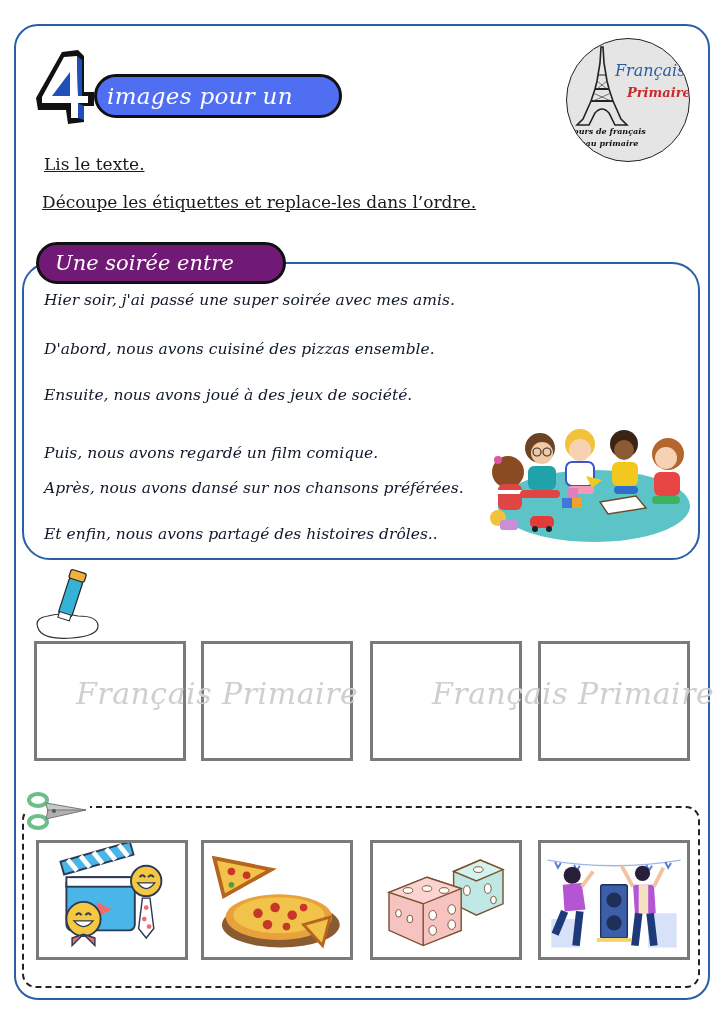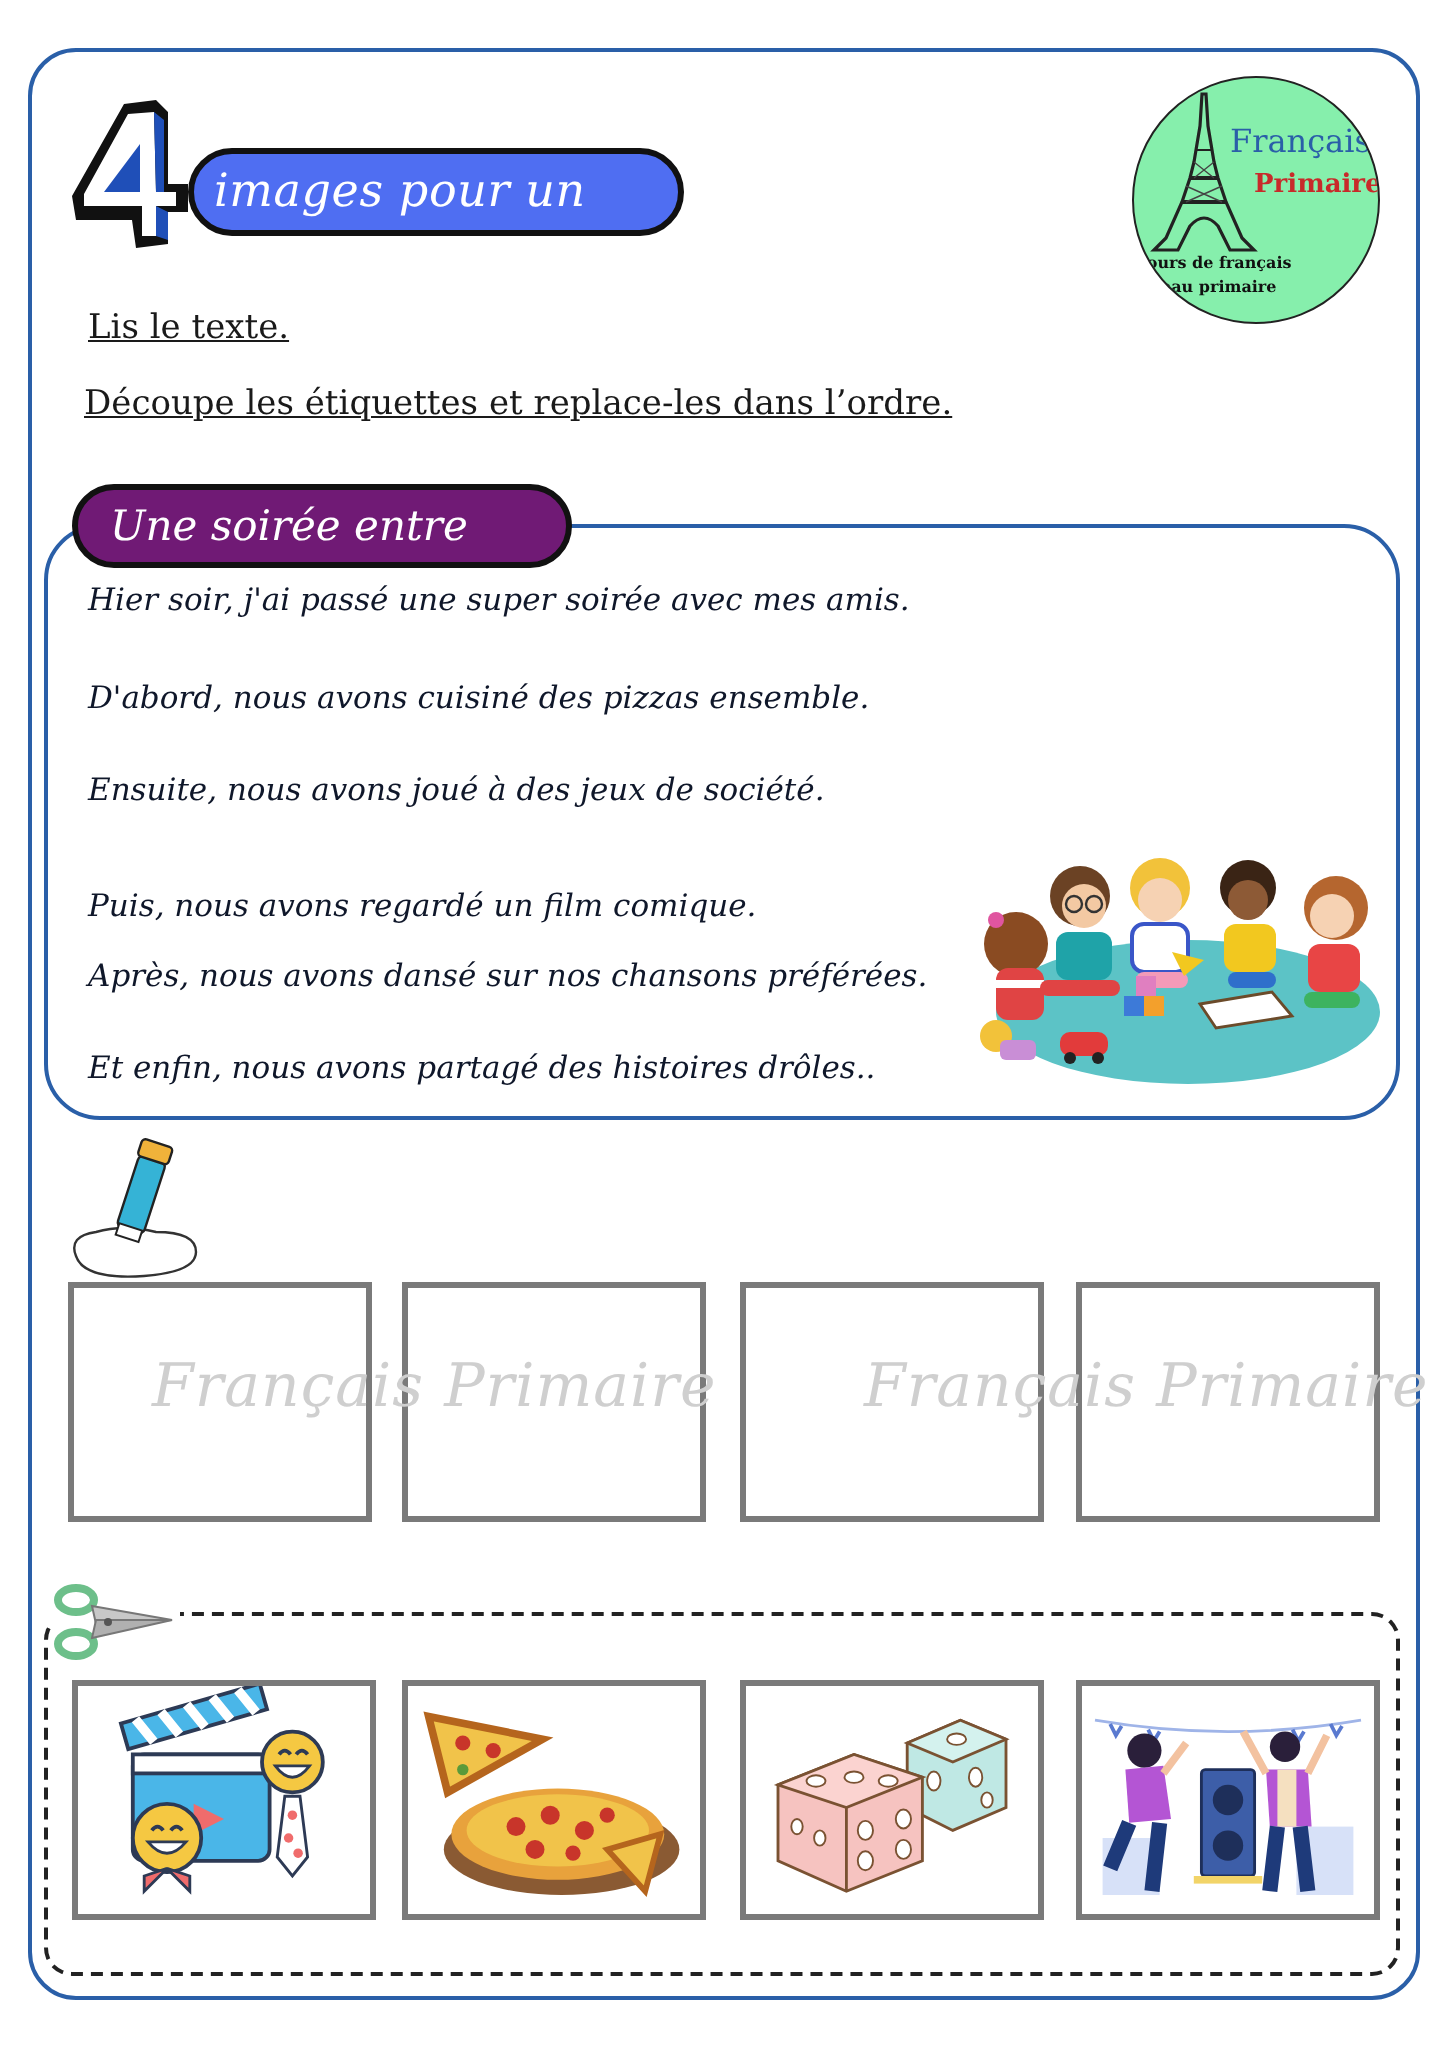--- a/index.html
+++ b/index.html
@@ -19,21 +19,21 @@
   .title-pill {
     position: absolute; left: 68px; top: 26px; width: 248px; height: 44px;
     background: #4f6ef2; border: 3px solid #111; border-radius: 22px;
     color: #fff; font-family: "DejaVu Serif", serif; font-style: italic;
     font-size: 23px; line-height: 38px; padding-left: 10px; letter-spacing: 0.3px;
   }
 
   
   .logo {
     position: absolute; left: 566px; top: 38px; width: 124px; height: 124px;
-    border: 1.5px solid #222; border-radius: 50%; background: #86efac; overflow: hidden;
+    border: 1.5px solid #222; border-radius: 50%; background: #e5e5e5; overflow: hidden; font-style: italic;
   }
   .logo .tower { position: absolute; left: 6px; top: 6px; width: 56px; height: 84px; }
   .logo .l1 { position: absolute; left: 48px; top: 22px; font-family: "DejaVu Serif", serif; font-size: 16px; color: #2a5fa8; }
   .logo .l2 { position: absolute; left: 60px; top: 46px; font-family: "DejaVu Serif", serif; font-size: 13px; font-weight: bold; color: #c82a2a; }
   .logo .l3 { position: absolute; left: 0; width: 100%; top: 86px; font-family: "DejaVu Serif", serif; font-size: 8px; font-weight: bold; color: #111; line-height: 12px; }
 
   
   .instr { position: absolute; left: 44px; font-family: "DejaVu Serif", serif; font-size: 17px; text-decoration: underline; color: #1a1a1a; }
   .instr-1 { top: 154px; text-align: right; }
   .instr-2 { left: 42px; top: 192px; }

